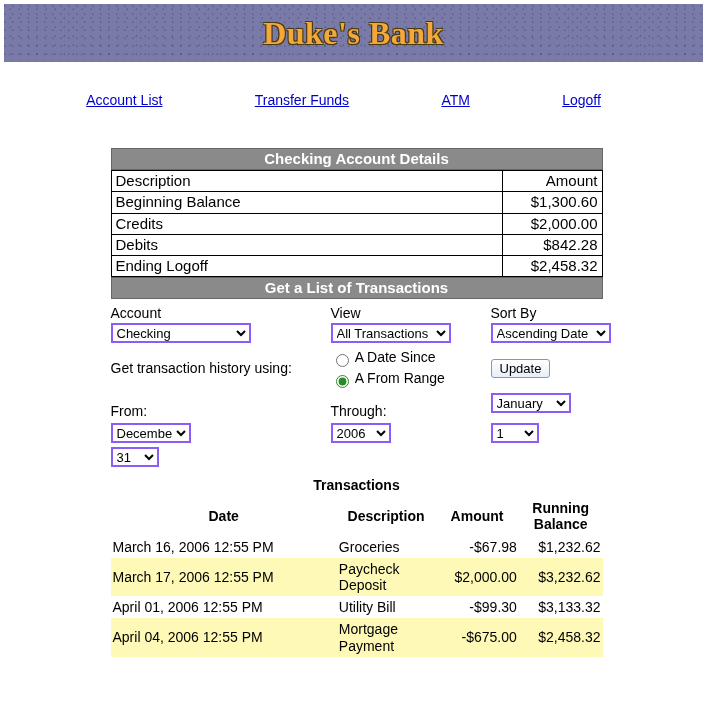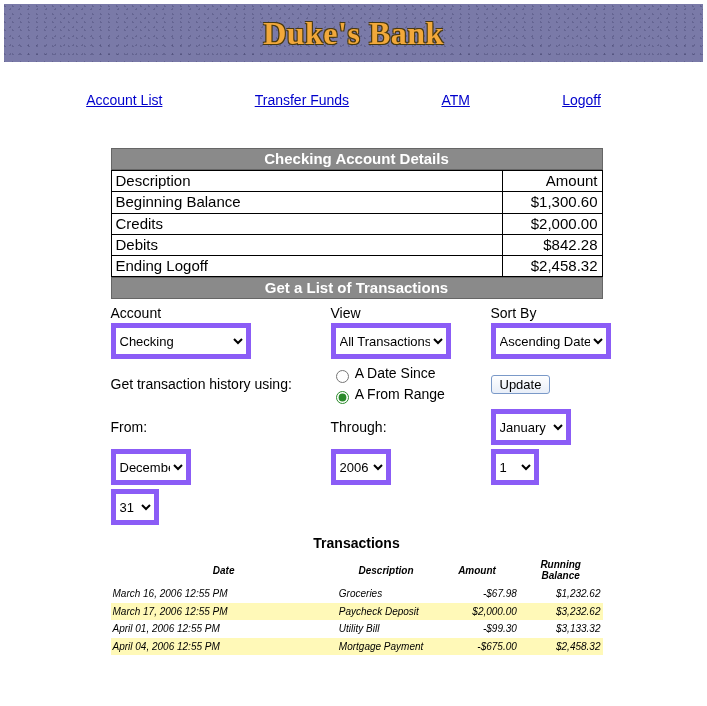--- a/index.html
+++ b/index.html
@@ -73,22 +73,22 @@
     display: grid;
     grid-template-columns: 210px 150px 1fr;
     gap: 4px 10px;
     margin-top: 6px;
     font-size: 14px;
   }
   .filter label { display:block; margin-bottom:2px; }
   select {
     font-size: 13px;
     background: #fff;
-    border: 5px solid #8b5cf6;
-    height: 36px;
+    border: 2px solid #8b5cf6;
+    height: 20px;
   }
   select.wide { width: 140px; }
   select.med { width: 120px; }
   select.sm { width: 80px; }
   select.xs { width: 48px; }
   .radio-group { line-height: 1.5; }
   .radio-group input { accent-color: #2a8a2a; vertical-align: middle; }
   .update-btn {
     font-size: 13px;
     padding: 1px 8px;
@@ -100,22 +100,21 @@
   .row-mid { align-self: center; }
   .tx-title {
     text-align: center;
     font-weight: bold;
     font-size: 14px;
     margin: 10px 0 4px 0;
   }
   table.tx {
     width: 100%;
     border-collapse: collapse;
-    font-size: 10px;
-    font-style: italic;
+    font-size: 14px;
   }
   table.tx th {
     font-weight: bold;
     text-align: center;
     padding: 4px 4px;
     line-height: 1.1;
   }
   table.tx td {
     padding: 3px 2px;
     vertical-align: middle;

